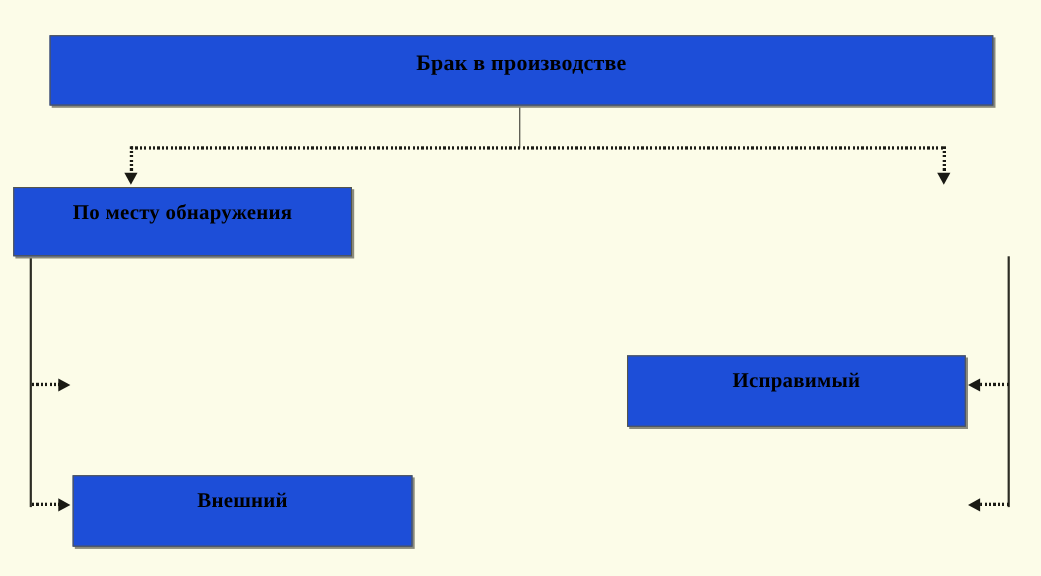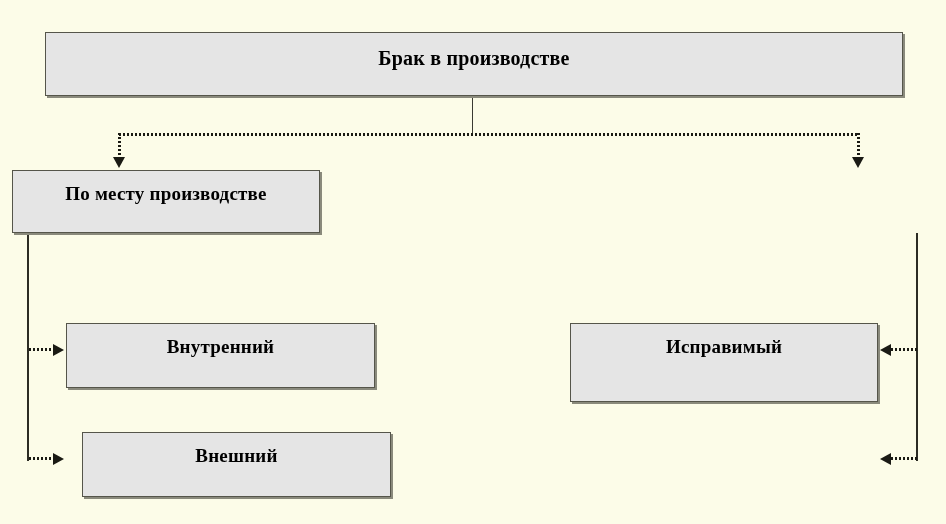--- a/index.html
+++ b/index.html
@@ -18,21 +18,21 @@
     position: relative;
     width: 946px;
     height: 524px;
     background: #fcfce8;
   }
 
   
   .node {
     position: absolute;
     box-sizing: border-box;
-    background: #e5e5e5;
+    background: #1d4ed8;
     border: 1px solid #55554a;
     box-shadow: 2px 2px 0 0 #8a8a7c;
     display: flex;
     align-items: flex-start;
     justify-content: center;
     z-index: 5;
   }
   .node .label {
     font-family: "Liberation Serif", "DejaVu Serif", serif;
     font-weight: bold;
@@ -79,27 +79,26 @@
     left: 66px;
     top: 323px;
     width: 309px;
     height: 65px;
   }
   #node-external {
     left: 66px;
     top: 432px;
     width: 309px;
     height: 65px;
-    margin-left: 16px;
   }
   #node-repairable {
     left: 570px;
     top: 323px;
     width: 308px;
-    height: 79px;
+    height: 65px;
   }
   #node-irreparable {
     left: 570px;
     top: 432px;
     width: 308px;
     height: 65px;
   }
   #node-internal .label,
   #node-external .label,
   #node-repairable .label,
@@ -192,27 +191,24 @@
   <div class="arrow arrow-left" style="left:880px; top:344px;"></div>
 
   <div class="conn hline-dot" style="left:891px; top:457px; width:27px;"></div>
   <div class="arrow arrow-left" style="left:880px; top:453px;"></div>
 
   <div class="node" id="node-root">
     <span class="label">Брак в производстве</span>
   </div>
 
   <div class="node" id="node-by-place">
-    <span class="label">По месту производстве</span>
-  </div>
-
-
-  <div class="node" id="node-internal">
-    <span class="label">Внутренний</span>
-  </div>
+    <span class="label">По месту обнаружения</span>
+  </div>
+
+
 
   <div class="node" id="node-external">
     <span class="label">Внешний</span>
   </div>
 
   <div class="node" id="node-repairable">
     <span class="label">Исправимый</span>
   </div>
 
 

